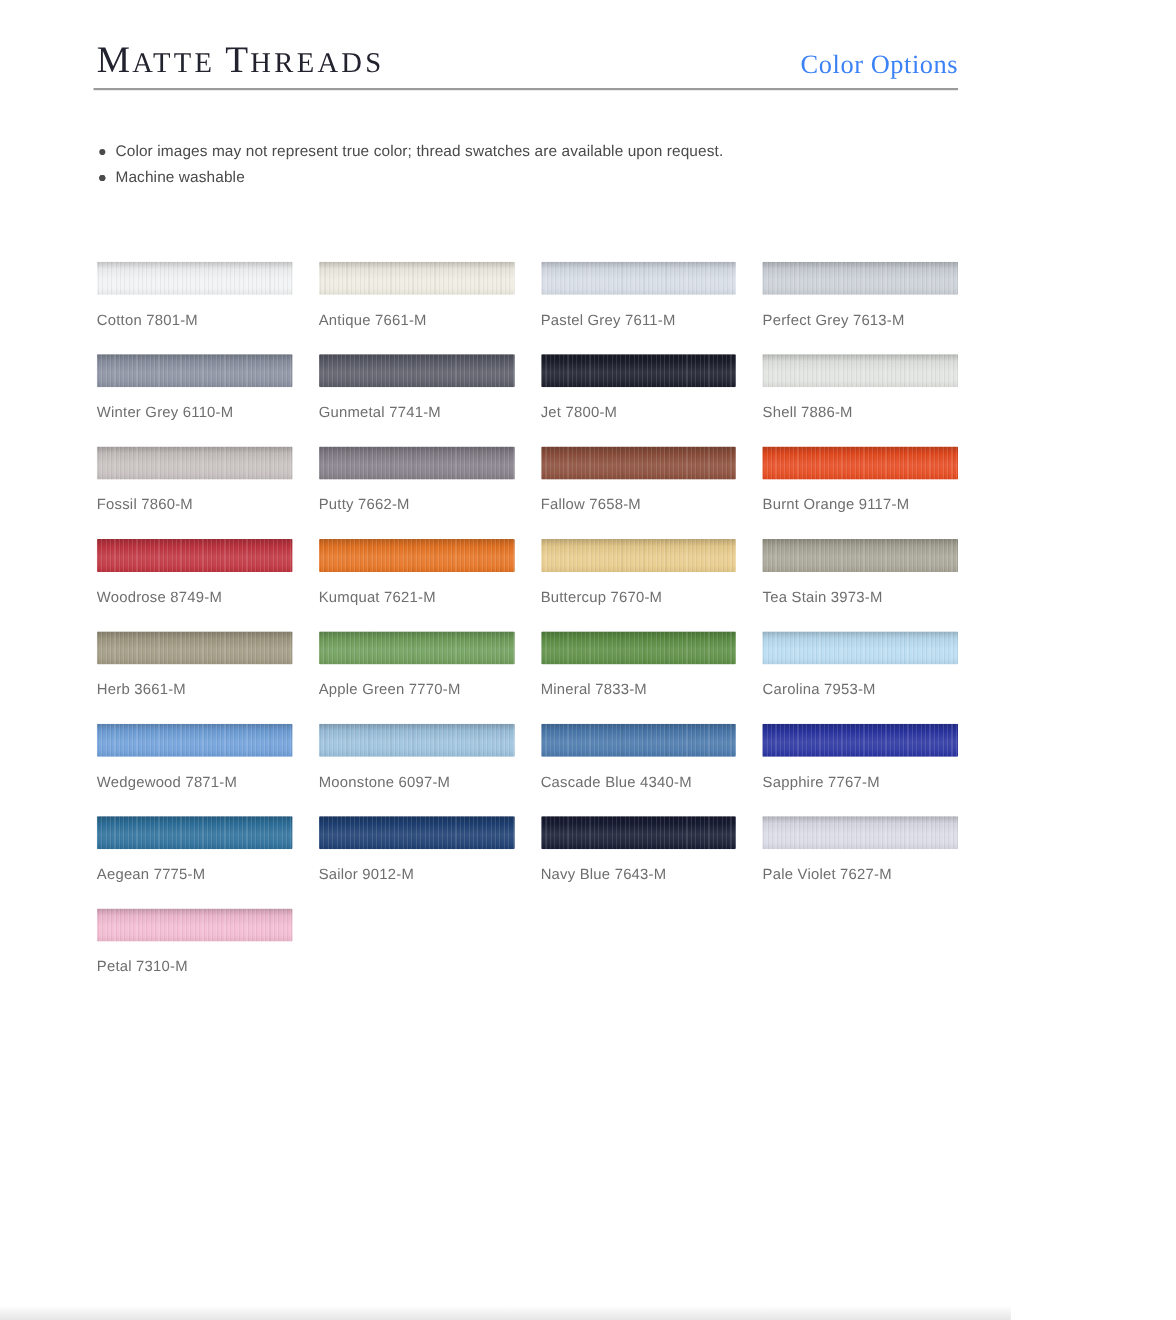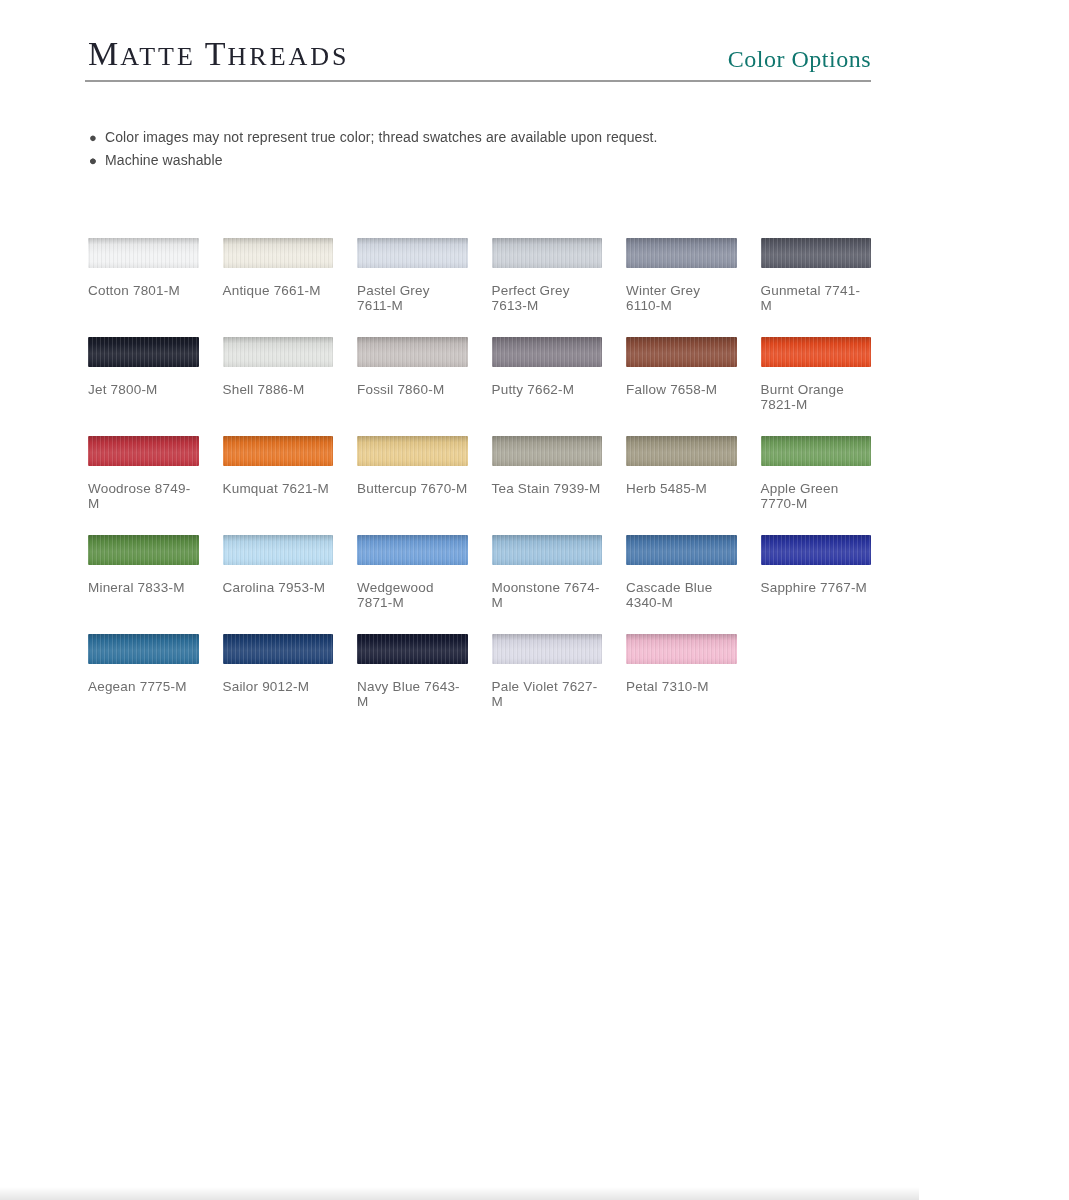--- a/index.html
+++ b/index.html
@@ -34,21 +34,21 @@
     font-weight:normal;
     line-height:36px;
     white-space:nowrap;
   }
   .title .big{font-size:34px;letter-spacing:2px;}
   .title .small{font-size:26px;letter-spacing:3px;}
   .title .word-gap{display:inline-block;width:9px;}
   .section-label{
     font-family:"Liberation Serif", serif;
     font-size:24px;
-    color:#0f766e;
+    color:#3b82f6;
     letter-spacing:0.5px;
     padding-bottom:2px;
   }
   .hdr-rule{
     border:none;
     border-top:2px solid var(--rule);
     margin-top:5px;
     margin-left:-3px;
   }
   
@@ -66,21 +66,21 @@
   }
   .notes li .dot{
     position:absolute;left:1px;top:0;
     font-size:13px;
     color:var(--note_text);
   }
   
   .grid{
     margin-top:66px;
     display:grid;
-    grid-template-columns:repeat(6,1fr);
+    grid-template-columns:repeat(4,1fr);
     column-gap:35px;
     row-gap:64px;
     gap:24px;
   }
   .cell{min-height:60px;}
   .bar{
     height:30px;
     border-radius:1px;
     
     background-image:
@@ -169,61 +169,61 @@
       <div class="cell">
     <div class="bar" style="background-color: rgb(133, 127, 137);"></div>
     <div class="swatch-label">Putty 7662-M</div>
   </div>
       <div class="cell">
     <div class="bar" style="background-color: rgb(140, 78, 59);"></div>
     <div class="swatch-label">Fallow 7658-M</div>
   </div>
       <div class="cell">
     <div class="bar" style="background-color: rgb(231, 74, 31);"></div>
-    <div class="swatch-label">Burnt Orange 7821-M</div>
+    <div class="swatch-label">Burnt Orange 9117-M</div>
   </div>
       <div class="cell">
     <div class="bar" style="background-color: rgb(193, 52, 64);"></div>
     <div class="swatch-label">Woodrose 8749-M</div>
   </div>
       <div class="cell">
     <div class="bar" style="background-color: rgb(231, 116, 35);"></div>
     <div class="swatch-label">Kumquat 7621-M</div>
   </div>
       <div class="cell">
     <div class="bar" style="background-color: rgb(233, 204, 140);"></div>
     <div class="swatch-label">Buttercup 7670-M</div>
   </div>
       <div class="cell">
     <div class="bar" style="background-color: rgb(169, 166, 152);"></div>
-    <div class="swatch-label">Tea Stain 7939-M</div>
+    <div class="swatch-label">Tea Stain 3973-M</div>
   </div>
       <div class="cell">
     <div class="bar" style="background-color: rgb(161, 154, 131);"></div>
-    <div class="swatch-label">Herb 5485-M</div>
+    <div class="swatch-label">Herb 3661-M</div>
   </div>
       <div class="cell">
     <div class="bar" style="background-color: rgb(111, 159, 91);"></div>
     <div class="swatch-label">Apple Green 7770-M</div>
   </div>
       <div class="cell">
     <div class="bar" style="background-color: rgb(92, 143, 68);"></div>
     <div class="swatch-label">Mineral 7833-M</div>
   </div>
       <div class="cell">
     <div class="bar" style="background-color: rgb(185, 220, 242);"></div>
     <div class="swatch-label">Carolina 7953-M</div>
   </div>
       <div class="cell">
     <div class="bar" style="background-color: rgb(111, 160, 218);"></div>
     <div class="swatch-label">Wedgewood 7871-M</div>
   </div>
       <div class="cell">
     <div class="bar" style="background-color: rgb(157, 194, 222);"></div>
-    <div class="swatch-label">Moonstone 7674-M</div>
+    <div class="swatch-label">Moonstone 6097-M</div>
   </div>
       <div class="cell">
     <div class="bar" style="background-color: rgb(74, 121, 173);"></div>
     <div class="swatch-label">Cascade Blue 4340-M</div>
   </div>
       <div class="cell">
     <div class="bar" style="background-color: rgb(42, 52, 162);"></div>
     <div class="swatch-label">Sapphire 7767-M</div>
   </div>
       <div class="cell">

